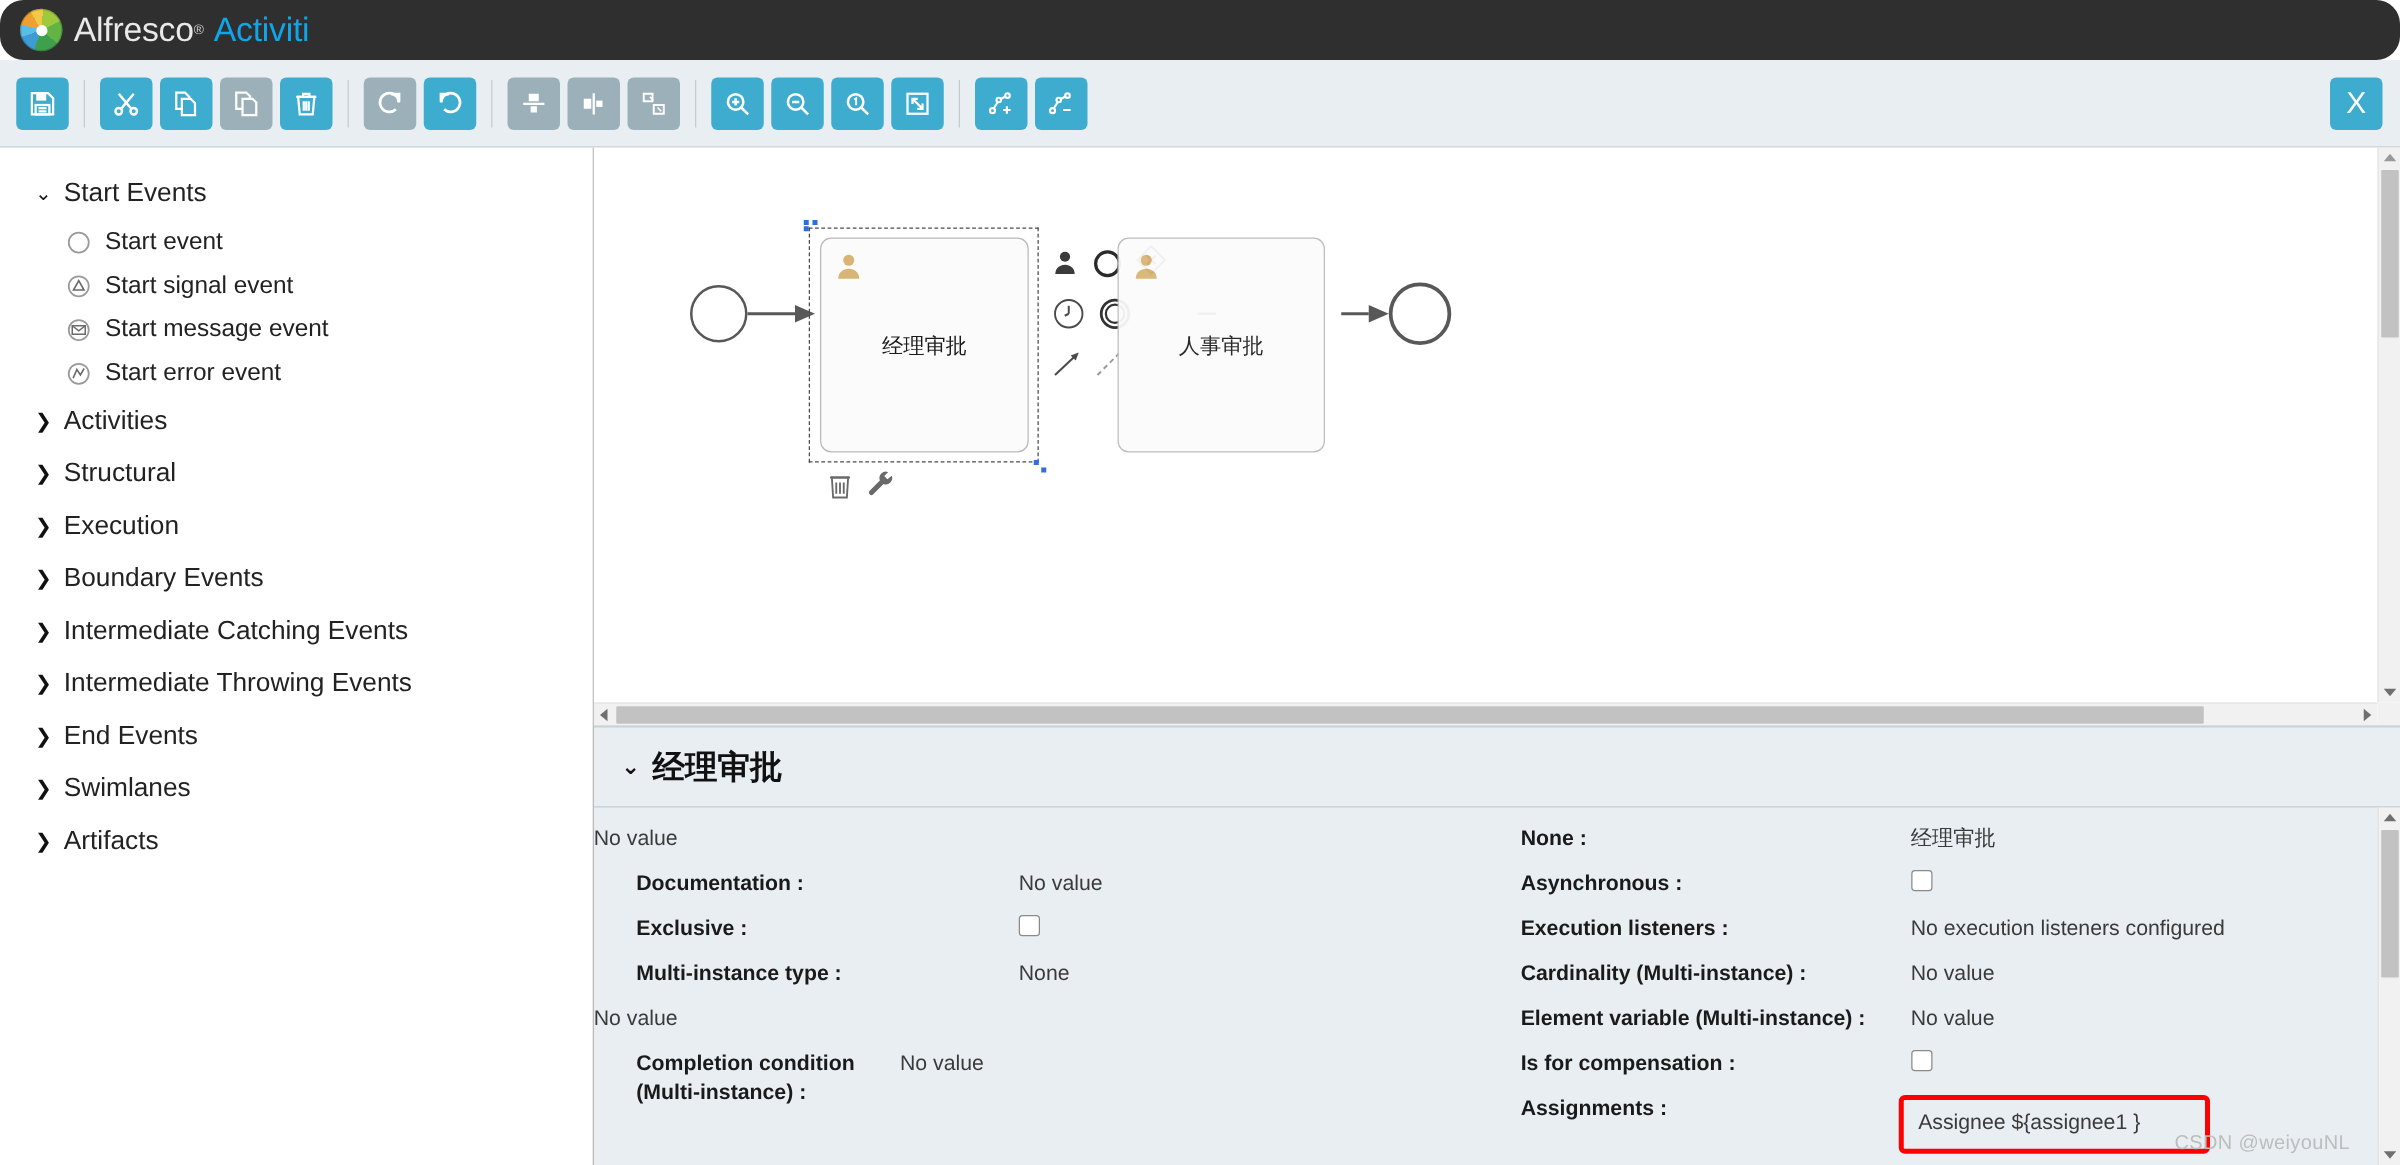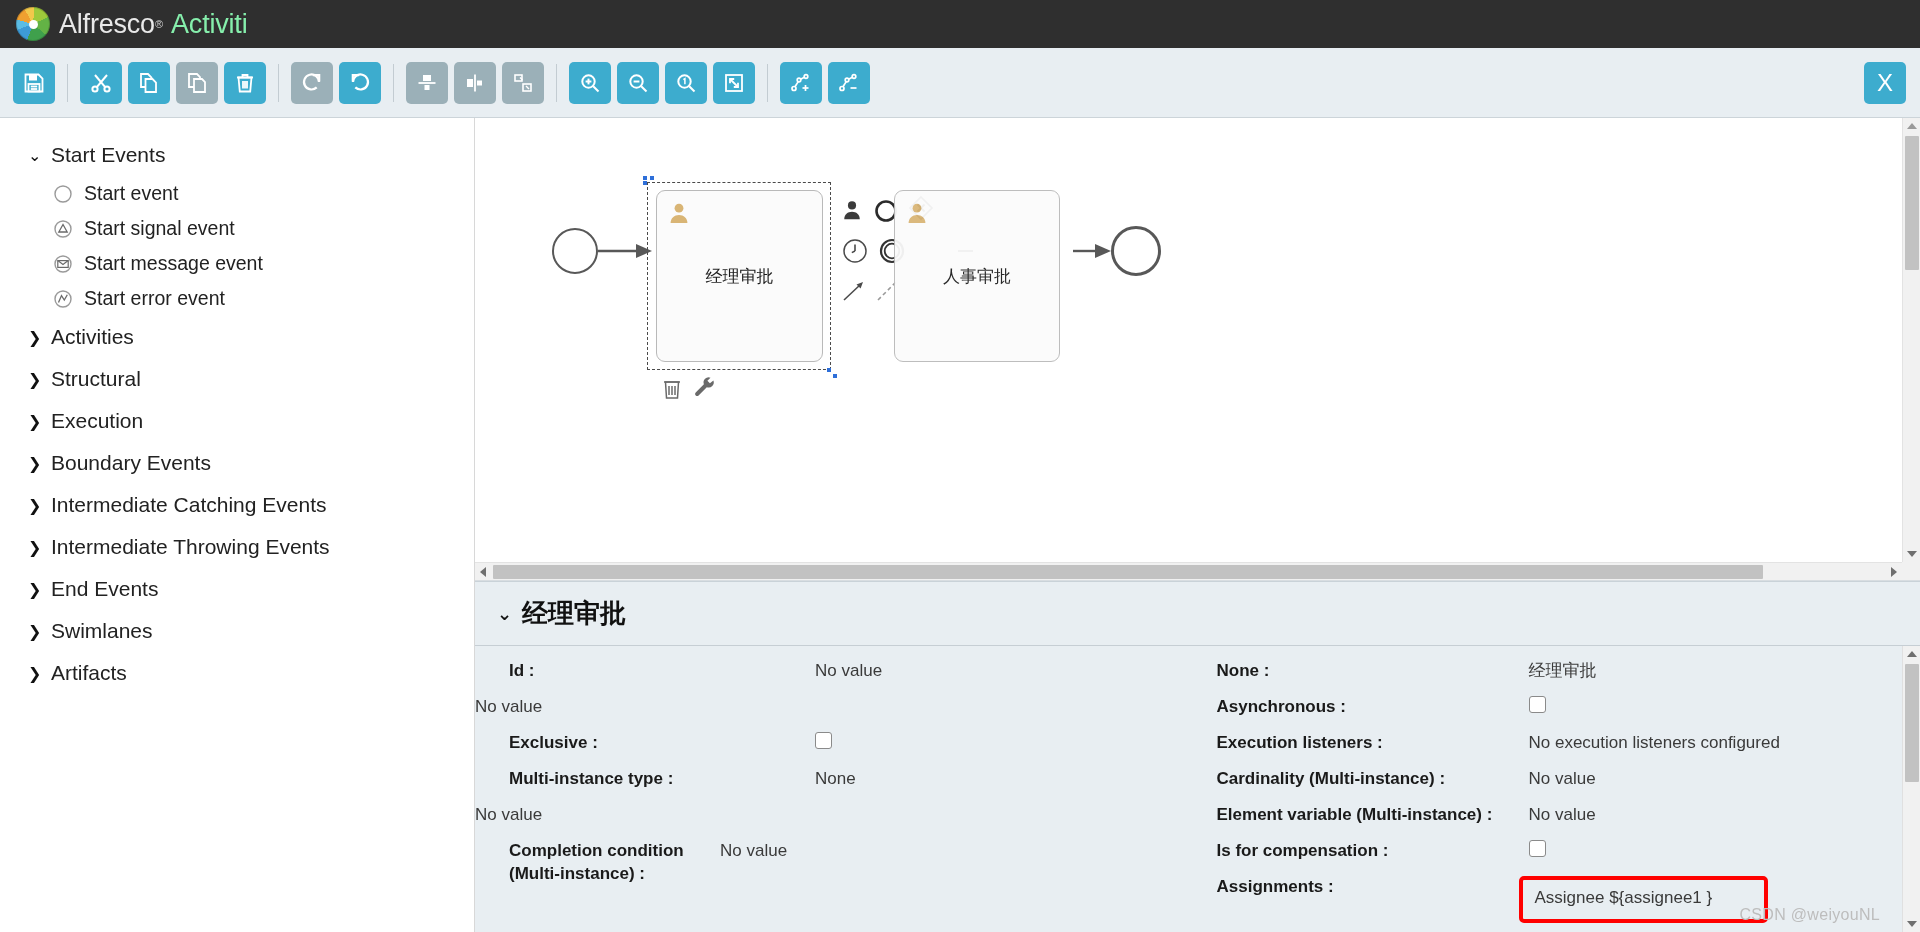--- a/index.html
+++ b/index.html
@@ -11,20 +11,21 @@
     background: #ffffff;
   }
 
   
   #brandbar {
     height: 48px;
     background: #2f2f2f;
     display: flex;
     align-items: center;
     padding-left: 16px;
+    border-radius: 19px;
   }
   .logo-mark {
     width: 34px; height: 34px;
     border-radius: 50%;
     position: relative;
     margin-right: 9px;
     background:
       conic-gradient(from 200deg,
         #3d9bd6 0deg 50deg,
         #5bbce4 50deg 85deg,
@@ -42,21 +43,21 @@
     border-radius: 50%;
     background: #ffffff;
   }
   .brand-alfresco {
     color: #e9e9e9;
     font-size: 27px;
     letter-spacing: -0.2px;
   }
   .brand-reg { font-size: 11px; vertical-align: super; color:#cfcfcf; }
   .brand-activiti {
-    color: #86efac;
+    color: #0ea5e9;
     font-size: 27px;
     margin-left: 8px;
     letter-spacing: -0.2px;
   }
 
   
   #toolbar {
     height: 70px;
     background: #e8eef2;
     border-bottom: 1px solid #ccd4d9;
@@ -670,24 +671,24 @@
       <div id="props-header">
         <span class="caret">⌄</span>
         <span>经理审批</span>
       </div>
 
       <div id="props-body">
         <div id="props-table">
 
           <div class="prop-col left">
             <div class="prop-row">
-              <div class="prop-label">Id :</div>
               <div class="prop-value">No value</div>
             </div>
             <div class="prop-row">
+              <div class="prop-label">Documentation :</div>
               <div class="prop-value">No value</div>
             </div>
             <div class="prop-row">
               <div class="prop-label">Exclusive :</div>
               <div class="prop-value">
                 <span class="prop-check"></span>
               </div>
             </div>
             <div class="prop-row">
               <div class="prop-label">Multi-instance type :</div>

